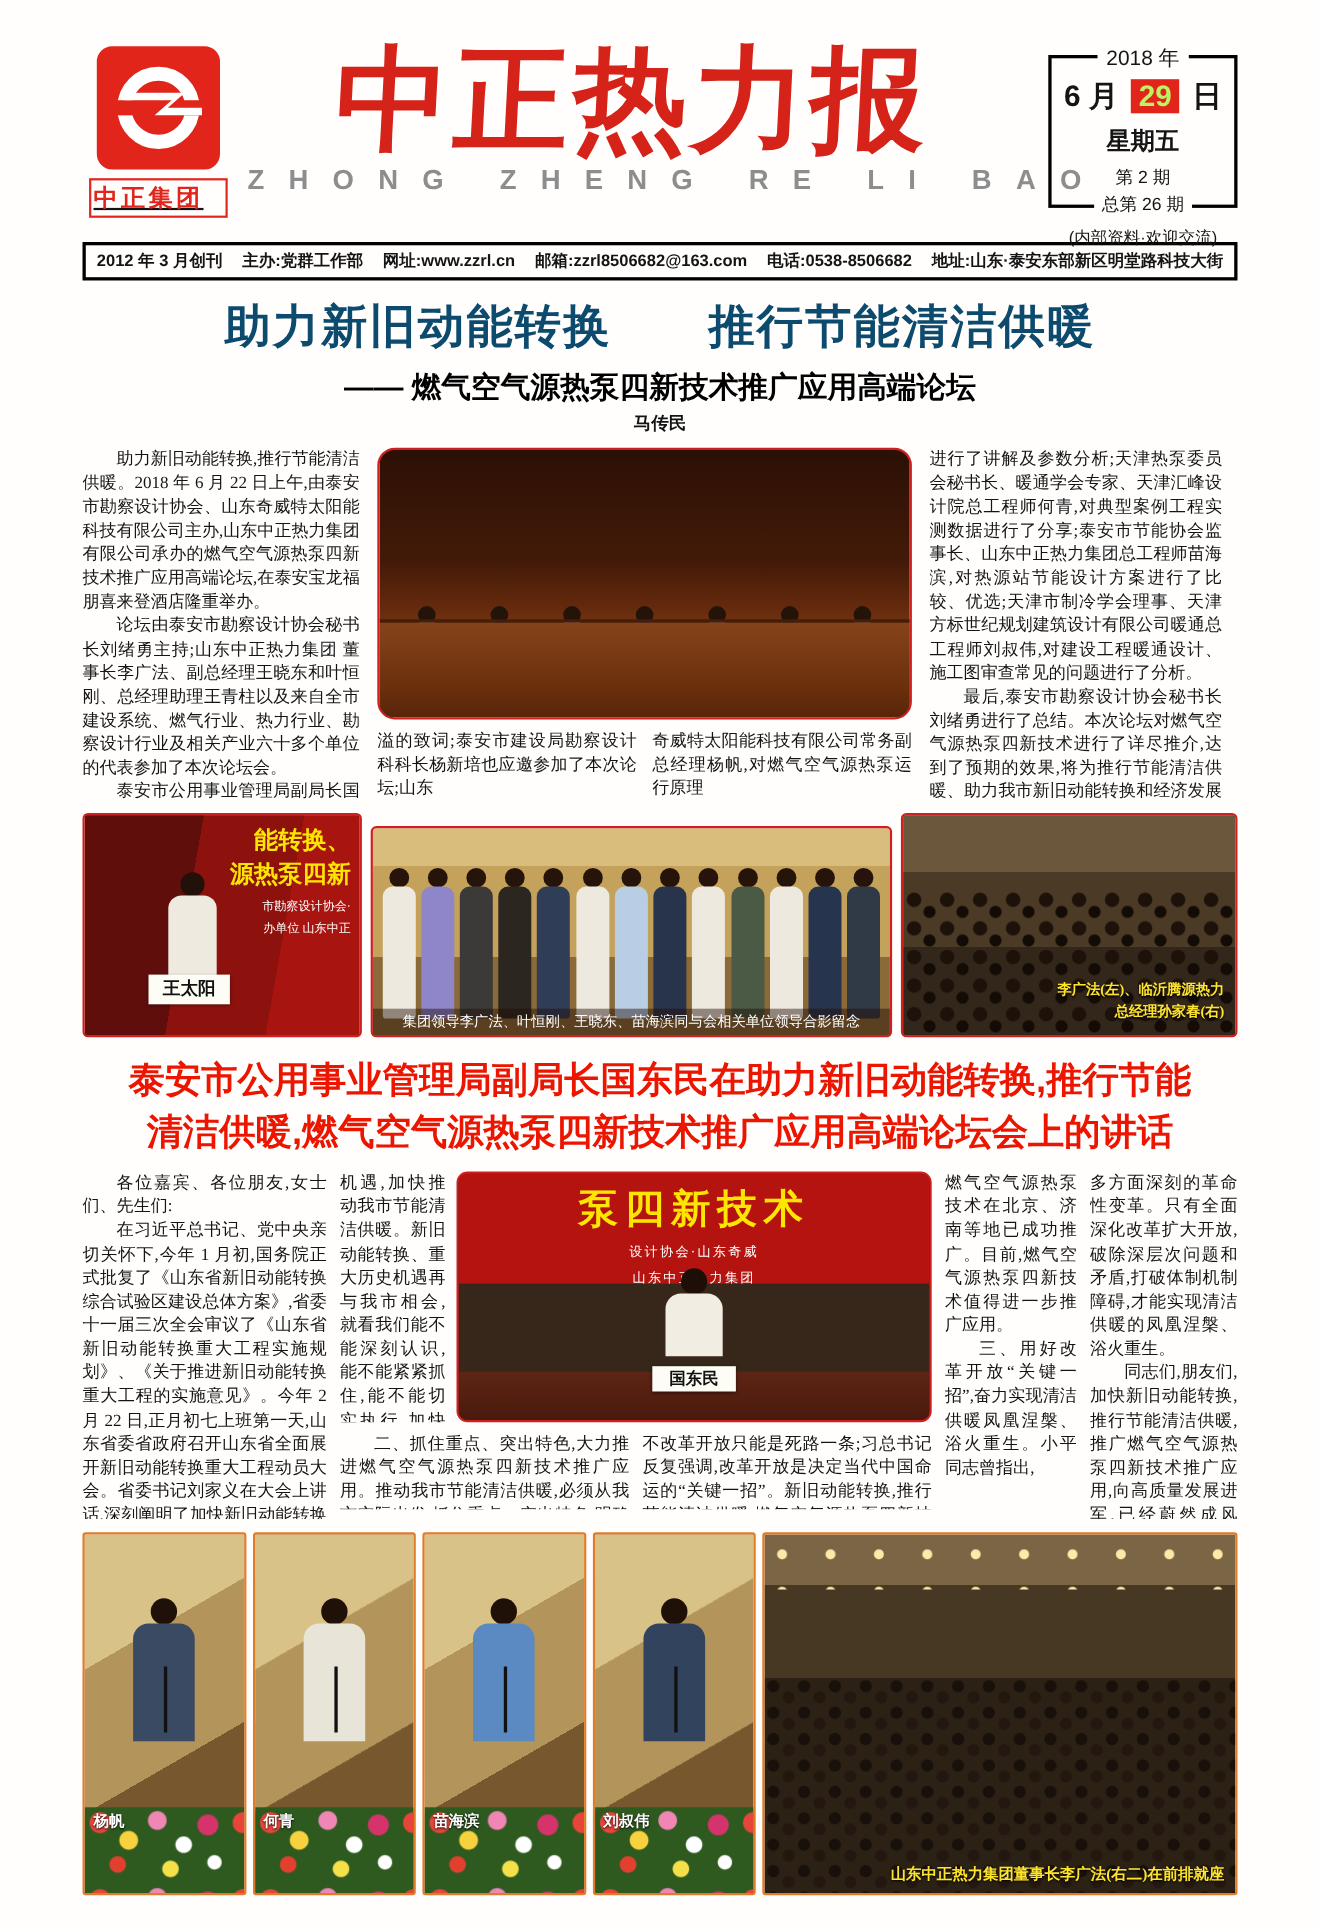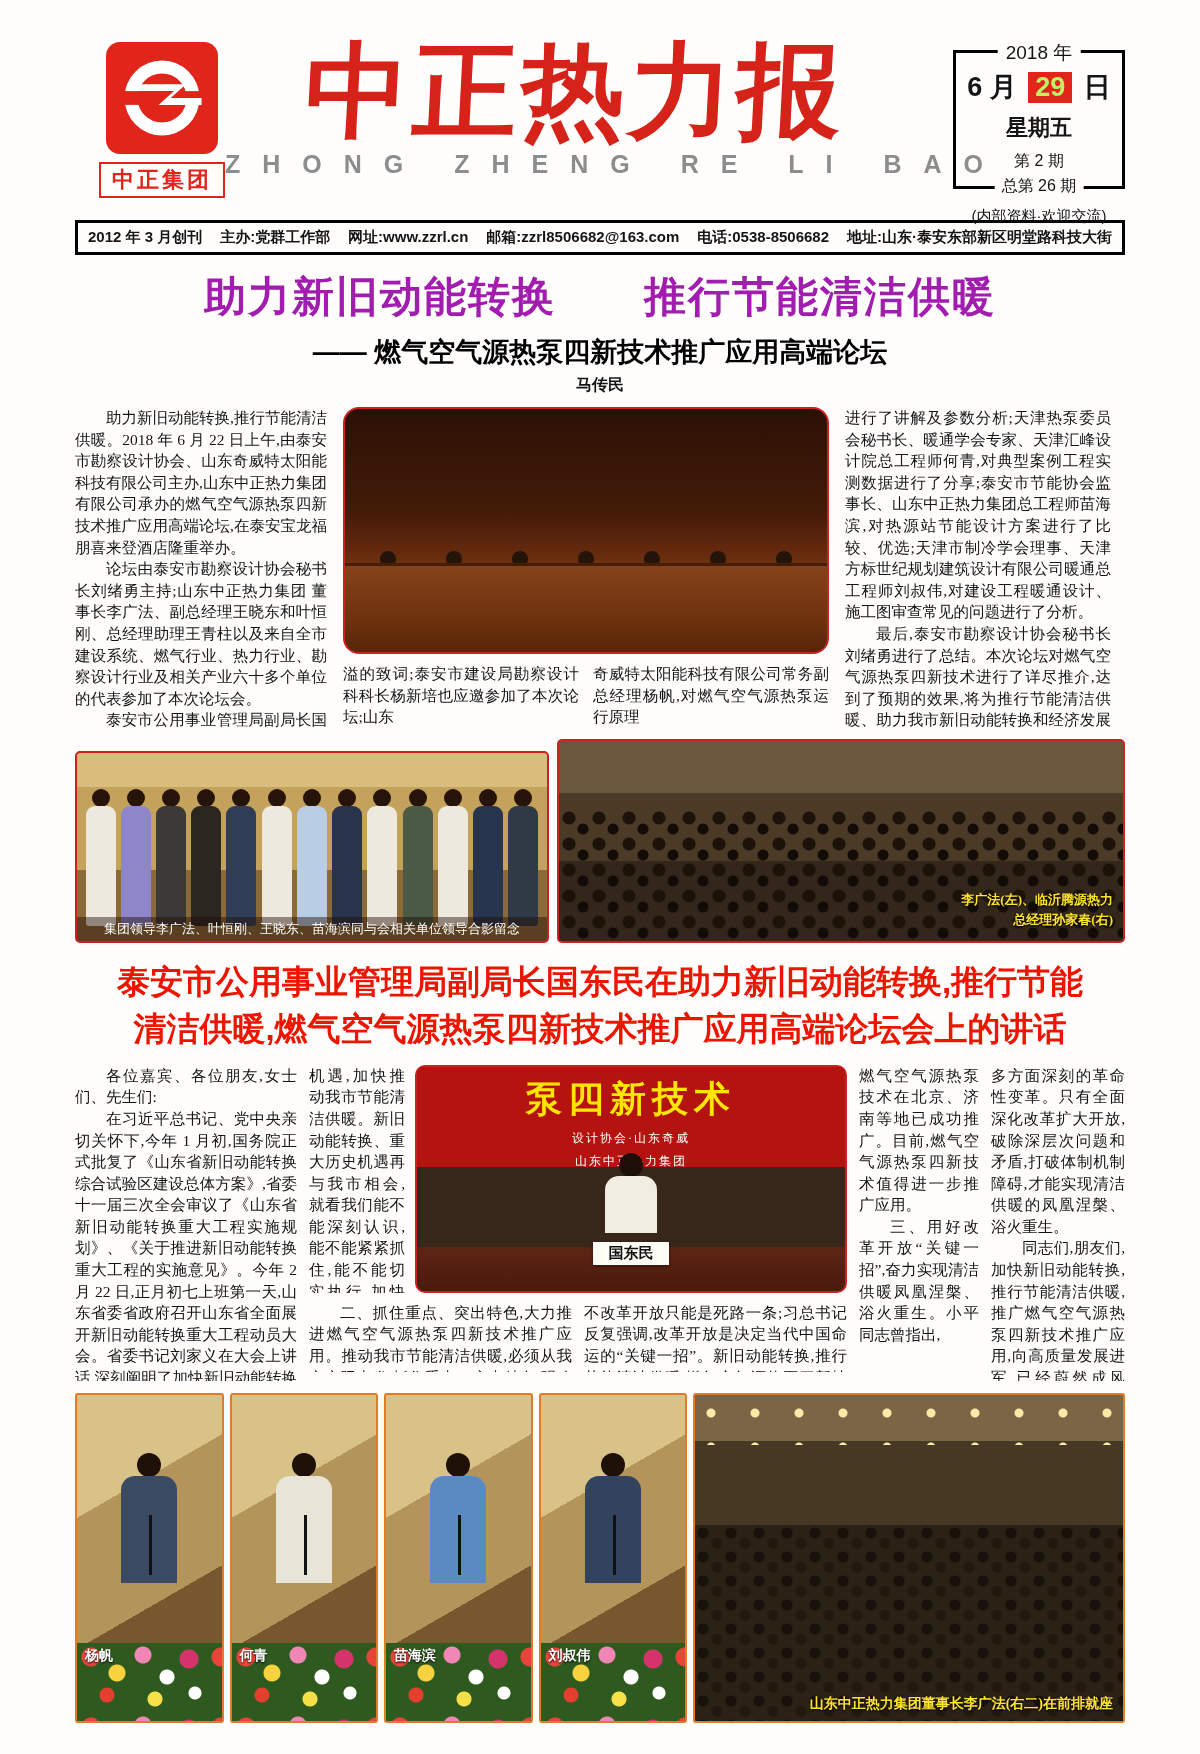--- a/index.html
+++ b/index.html
@@ -3,21 +3,21 @@
 <meta charset="utf-8">
 <style>
   html,body{margin:0;padding:0;background:#ffffff;}
   .page{position:relative;width:1200px;height:1754px;box-sizing:border-box;
         padding:34px 75px 0;background:#fffefd;overflow:hidden;
         font-family:"Liberation Serif","DejaVu Serif",serif;color:#141414;}
   .sans{font-family:"Liberation Sans","DejaVu Sans",sans-serif;}
 
   
   .masthead{position:relative;height:172px;}
-  .logo{position:absolute;left:24px;top:8px;width:126px;text-align:center;}
+  .logo{position:absolute;left:6px;top:8px;width:126px;text-decoration:underline;}
   .logo-mark{width:112px;height:112px;margin:0 auto;border-radius:14px;background:#e1251b;
              display:flex;align-items:center;justify-content:center;}
   .logo-group{margin-top:8px;border:2px solid #e1251b;color:#e1251b;font-weight:bold;
               font-size:22px;letter-spacing:3px;padding:1px 2px;}
   .title-wrap{position:absolute;left:150px;right:200px;top:0;text-align:center;}
   .paper-title{font-size:104px;line-height:1.12;font-weight:900;color:#d6231a;
                letter-spacing:4px;transform:skewX(-3deg);white-space:nowrap;}
   .pinyin{margin-top:0;font-size:25px;font-weight:bold;color:#8d8d8d;letter-spacing:22px;
           white-space:nowrap;}
   .date-box{position:absolute;right:0;top:16px;width:172px;text-align:center;}
@@ -32,21 +32,21 @@
               background:#fffefd;padding:0 7px;font-size:16px;white-space:nowrap;}
   .internal-note{margin-top:18px;font-size:15px;white-space:nowrap;}
 
   
   .info-bar{margin-top:14px;border:3px solid #000;padding:5px 10px;display:flex;
             justify-content:space-between;font-size:15px;font-weight:bold;
             font-family:"Liberation Sans","DejaVu Sans",sans-serif;white-space:nowrap;}
 
   
   .a1-head{text-align:center;margin-top:14px;}
-  .a1-h1{font-size:42px;font-weight:900;color:#a21caf;letter-spacing:2px;
+  .a1-h1{font-size:42px;font-weight:900;color:#0c4a6e;letter-spacing:2px;
          font-family:"Liberation Sans","DejaVu Sans",sans-serif;}
   .a1-h2{font-size:27px;font-weight:800;color:#000;margin-top:9px;}
   .a1-author{font-size:16px;font-weight:bold;margin-top:5px;}
 
   
   .cols{display:flex;gap:16px;margin-top:11px;}
   .coltext{font-size:15.5px;line-height:21.6px;text-align:justify;overflow:hidden;}
   .coltext p{margin:0;text-indent:2em;}
   .first-flush p:first-child{text-indent:0;}
   .a1-body{height:322px;}
@@ -248,20 +248,30 @@
       </div>
     </div>
 
     <div class="coltext a1-c3 first-flush">
         <p>进行了讲解及参数分析;天津热泵委员会秘书长、暖通学会专家、天津汇峰设计院总工程师何青,对典型案例工程实测数据进行了分享;泰安市节能协会监事长、山东中正热力集团总工程师苗海滨,对热源站节能设计方案进行了比较、优选;天津市制冷学会理事、天津方标世纪规划建筑设计有限公司暖通总工程师刘叔伟,对建设工程暖通设计、施工图审查常见的问题进行了分析。</p>
         <p>最后,泰安市勘察设计协会秘书长刘绪勇进行了总结。本次论坛对燃气空气源热泵四新技术进行了详尽推介,达到了预期的效果,将为推行节能清洁供暖、助力我市新旧动能转换和经济发展发挥强有力的推动作用。</p>
       </div>
   </div>
 
   <div class="photo-row">
+    <div class="photo photoB">
+      <div class="fragB">
+        <div class="big">能转换、</div>
+        <div class="big">源热泵四新</div>
+        <div class="small">市勘察设计协会·</div>
+        <div class="small">办单位 山东中正</div>
+      </div>
+      <div class="figB"></div>
+      <div class="nameplate plateB">王太阳</div>
+    </div>
 
     <div class="photo photoC">
       <div class="figrowC">
         <div class="figC"></div>
         <div class="figC" style="--shirt:#8f86c9"></div>
         <div class="figC" style="--shirt:#3c3a38"></div>
         <div class="figC" style="--shirt:#2b2620"></div>
         <div class="figC" style="--shirt:#2f3d57"></div>
         <div class="figC"></div>
         <div class="figC" style="--shirt:#b9cde4"></div>

